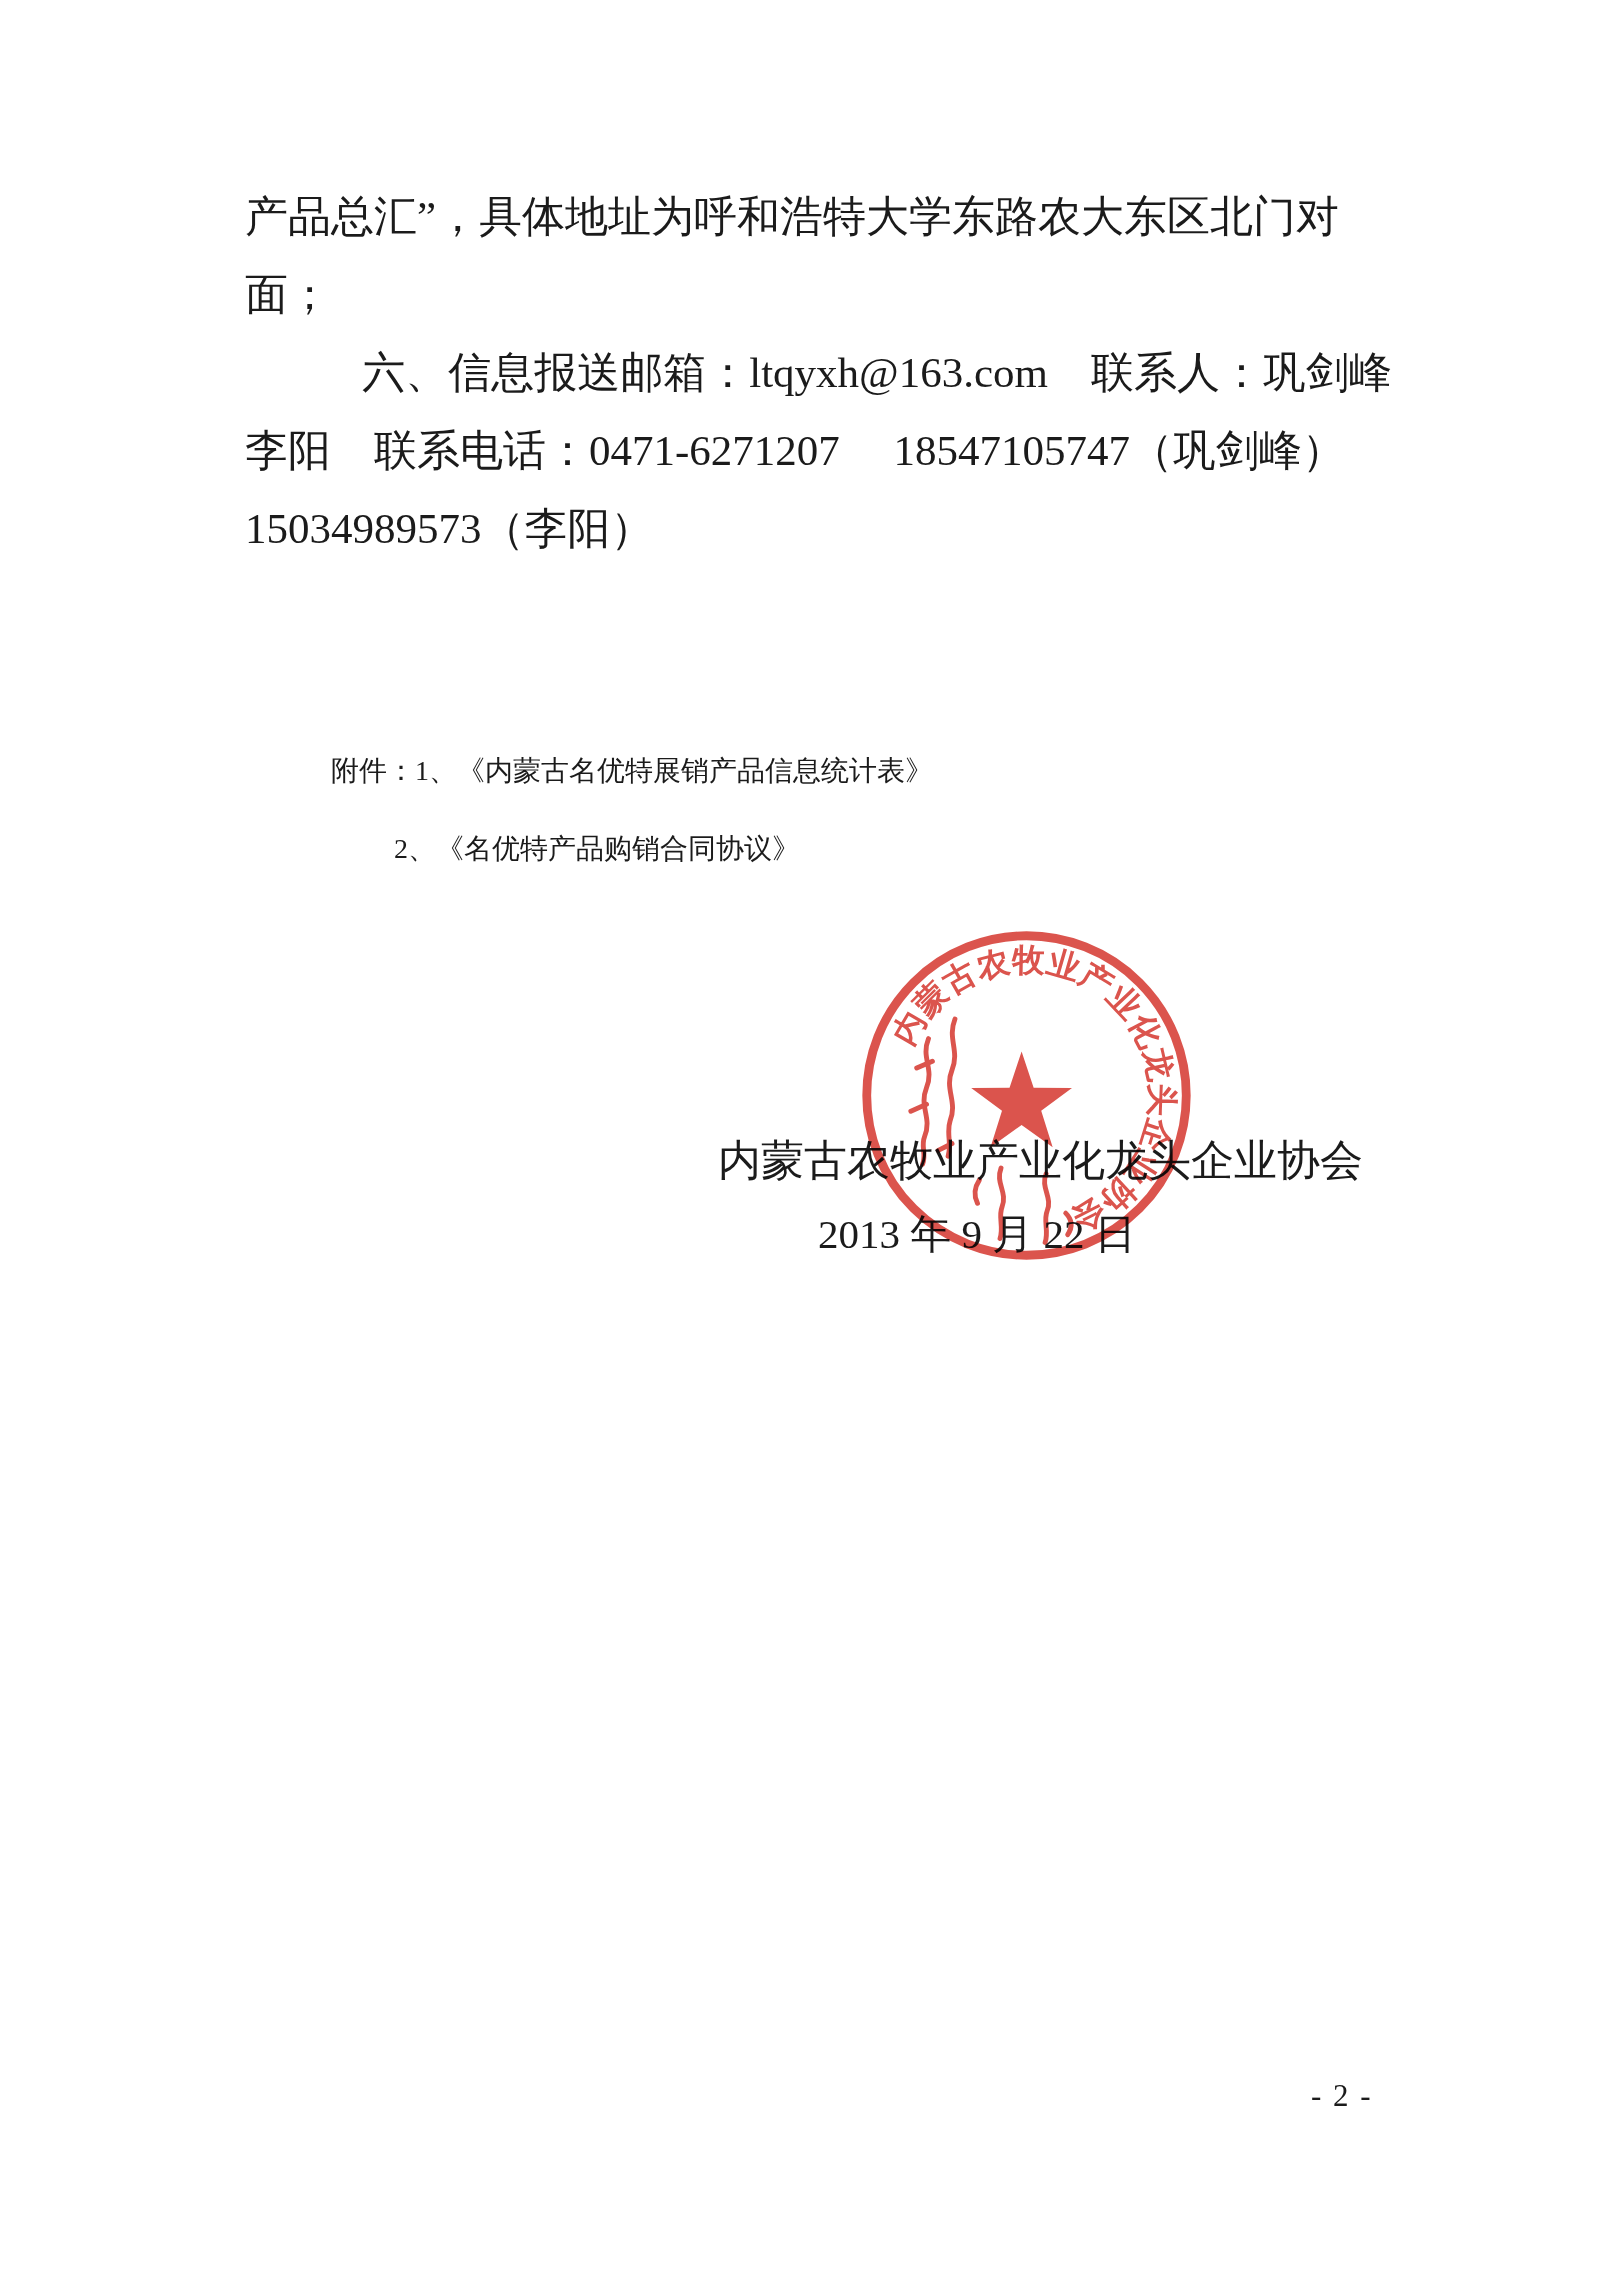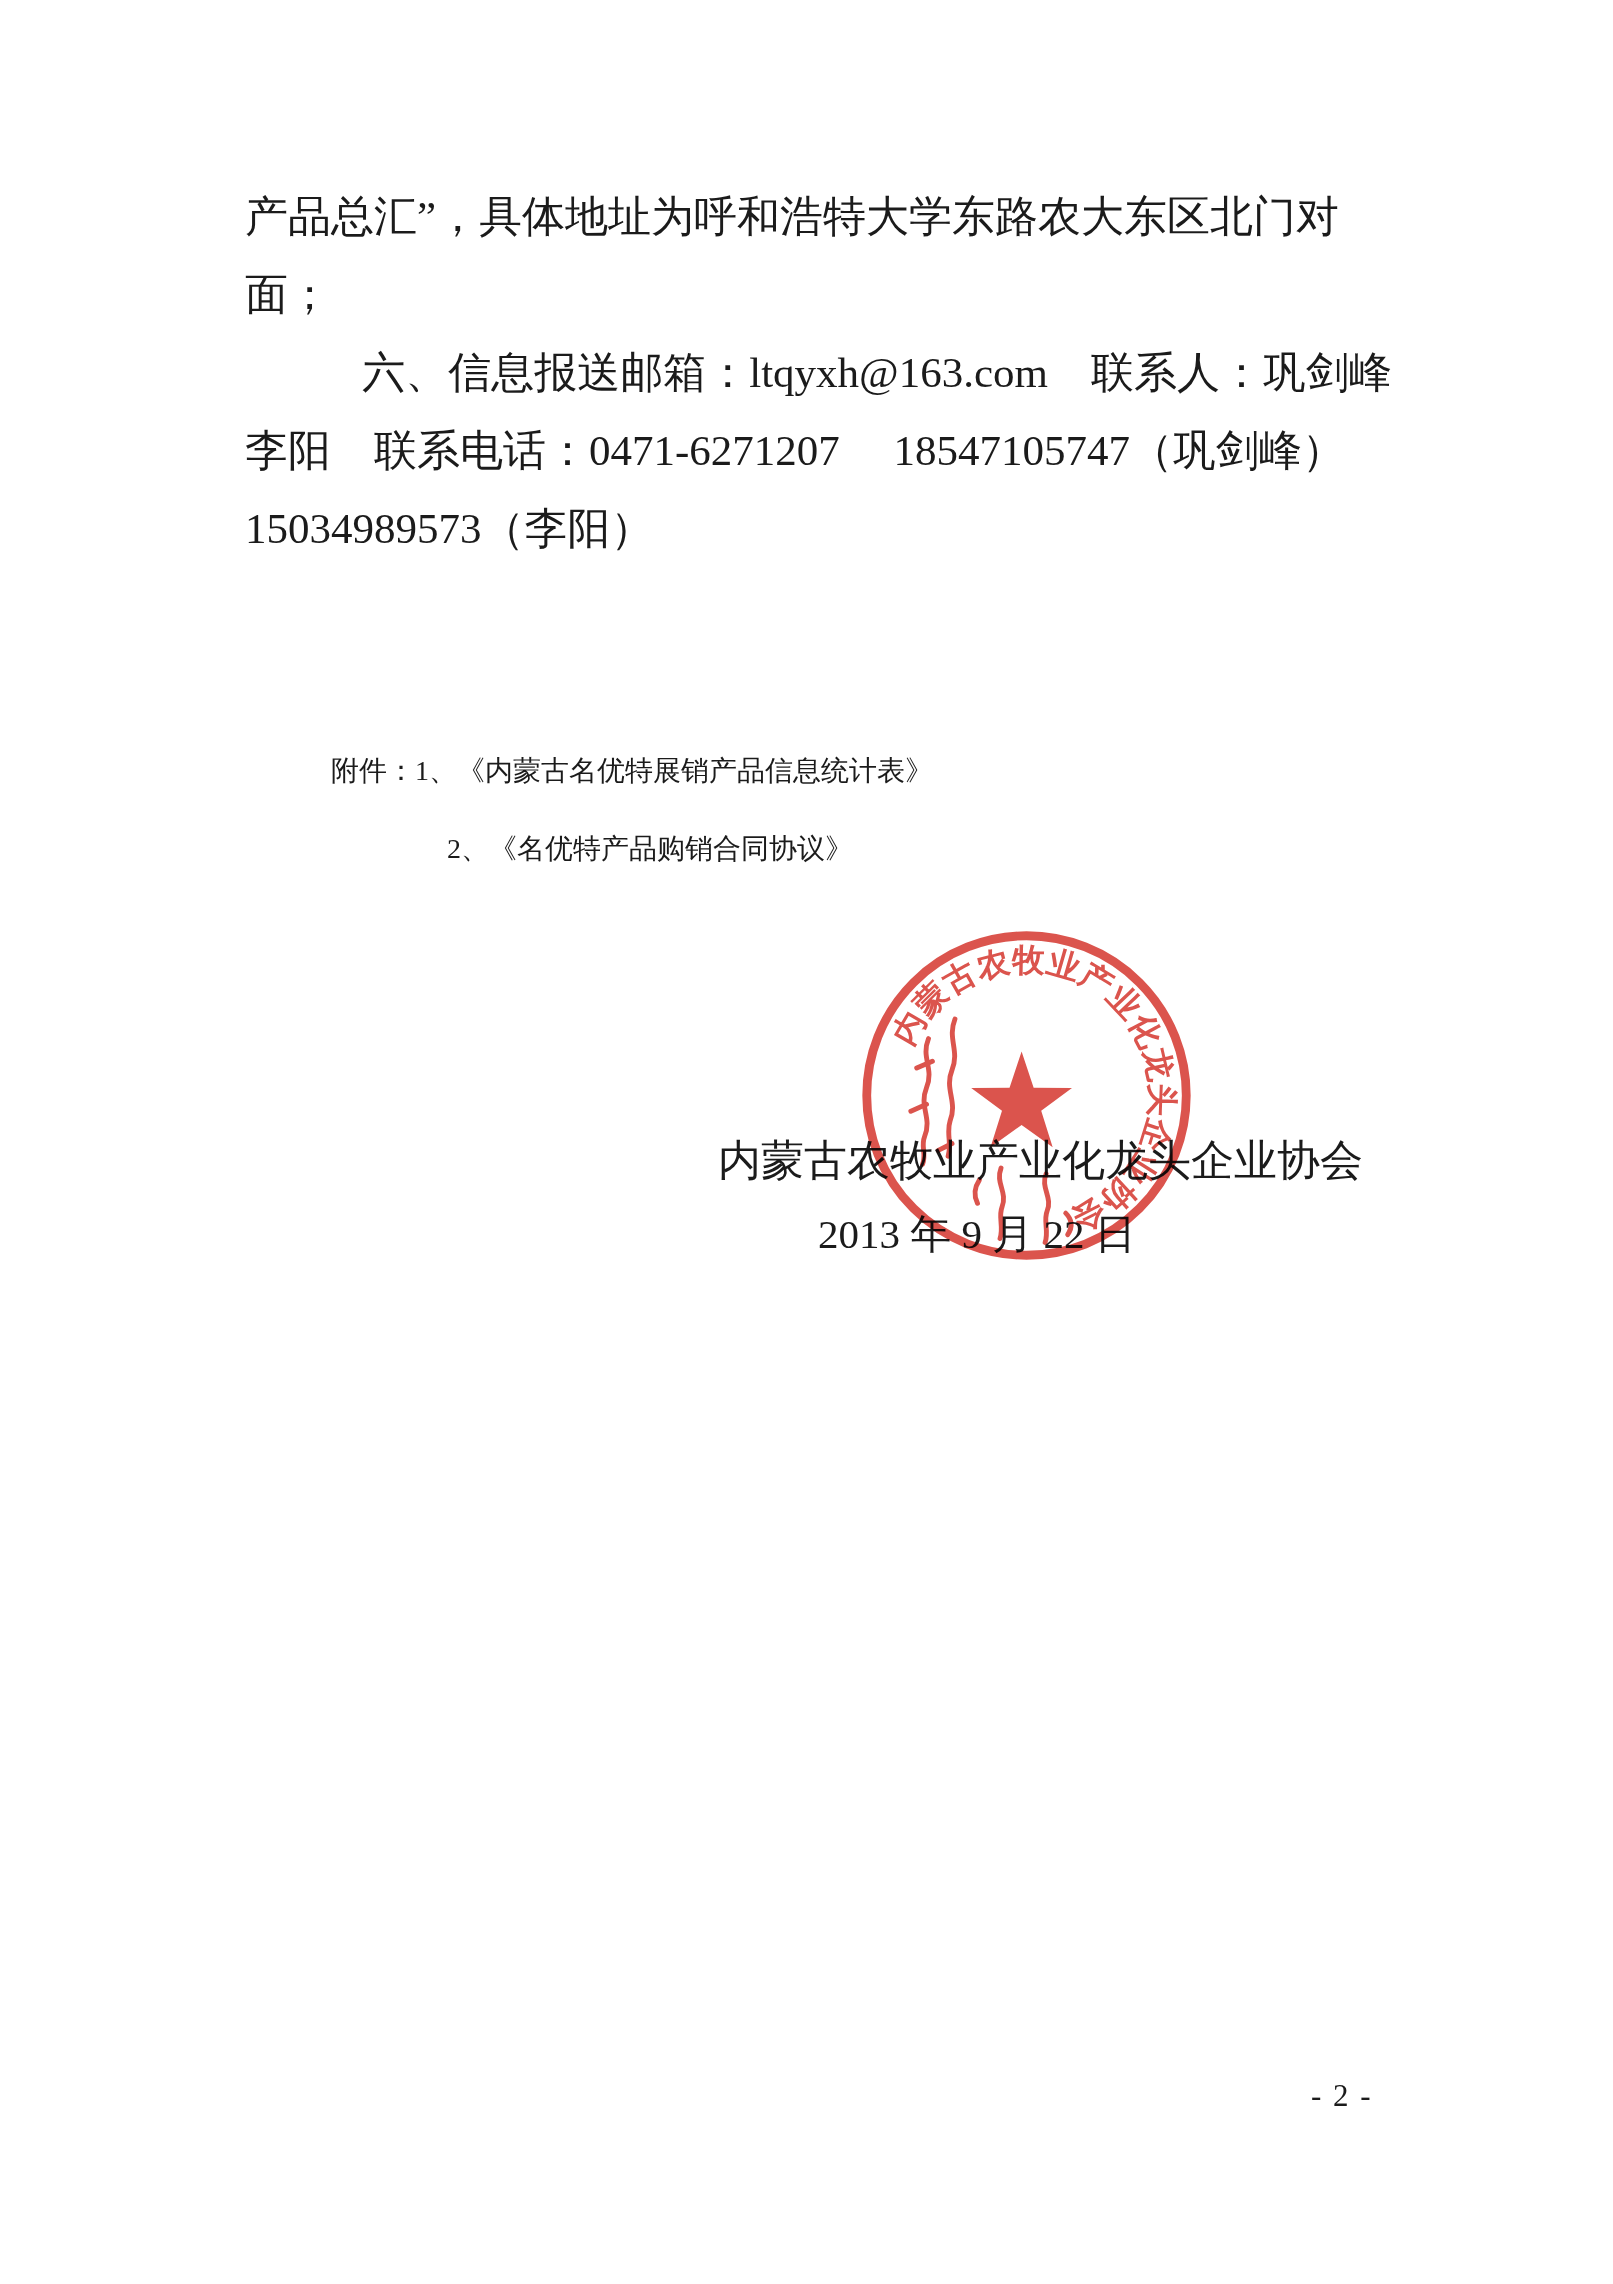--- a/index.html
+++ b/index.html
@@ -22,21 +22,21 @@
   }
   .line { white-space: pre-wrap; }
   .indent { text-indent: 86px; text-align: right; }
   .attachments {
     position: absolute;
     left: 331px;
     top: 732px;
     font-size: 28px;
     line-height: 78px;
   }
-  .att2 { margin-left: 116px; }
+  .att2 { margin-left: 63px; }
   .org-line {
     position: absolute;
     left: 718px;
     top: 1122px;
     font-size: 43px;
     line-height: 78px;
     white-space: pre;
   }
   .date-line {
     position: absolute;

